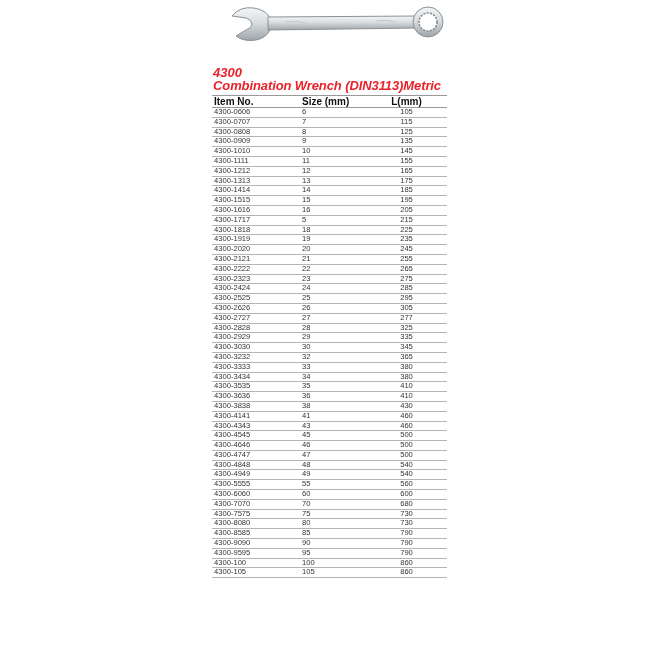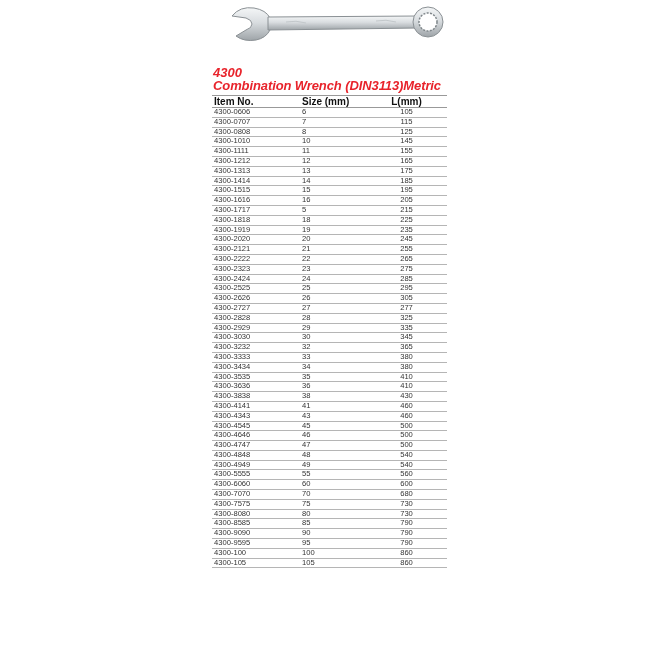--- a/index.html
+++ b/index.html
@@ -65,20 +65,25 @@
         <td class="c-item">4300-0707</td>
         <td class="c-size">7</td>
         <td class="c-len">115</td>
       </tr>
       <tr>
         <td class="c-item">4300-0808</td>
         <td class="c-size">8</td>
         <td class="c-len">125</td>
       </tr>
       <tr>
+        <td class="c-item">4300-0909</td>
+        <td class="c-size">9</td>
+        <td class="c-len">135</td>
+      </tr>
+      <tr>
         <td class="c-item">4300-1010</td>
         <td class="c-size">10</td>
         <td class="c-len">145</td>
       </tr>
       <tr>
         <td class="c-item">4300-1111</td>
         <td class="c-size">11</td>
         <td class="c-len">155</td>
       </tr>
       <tr>

